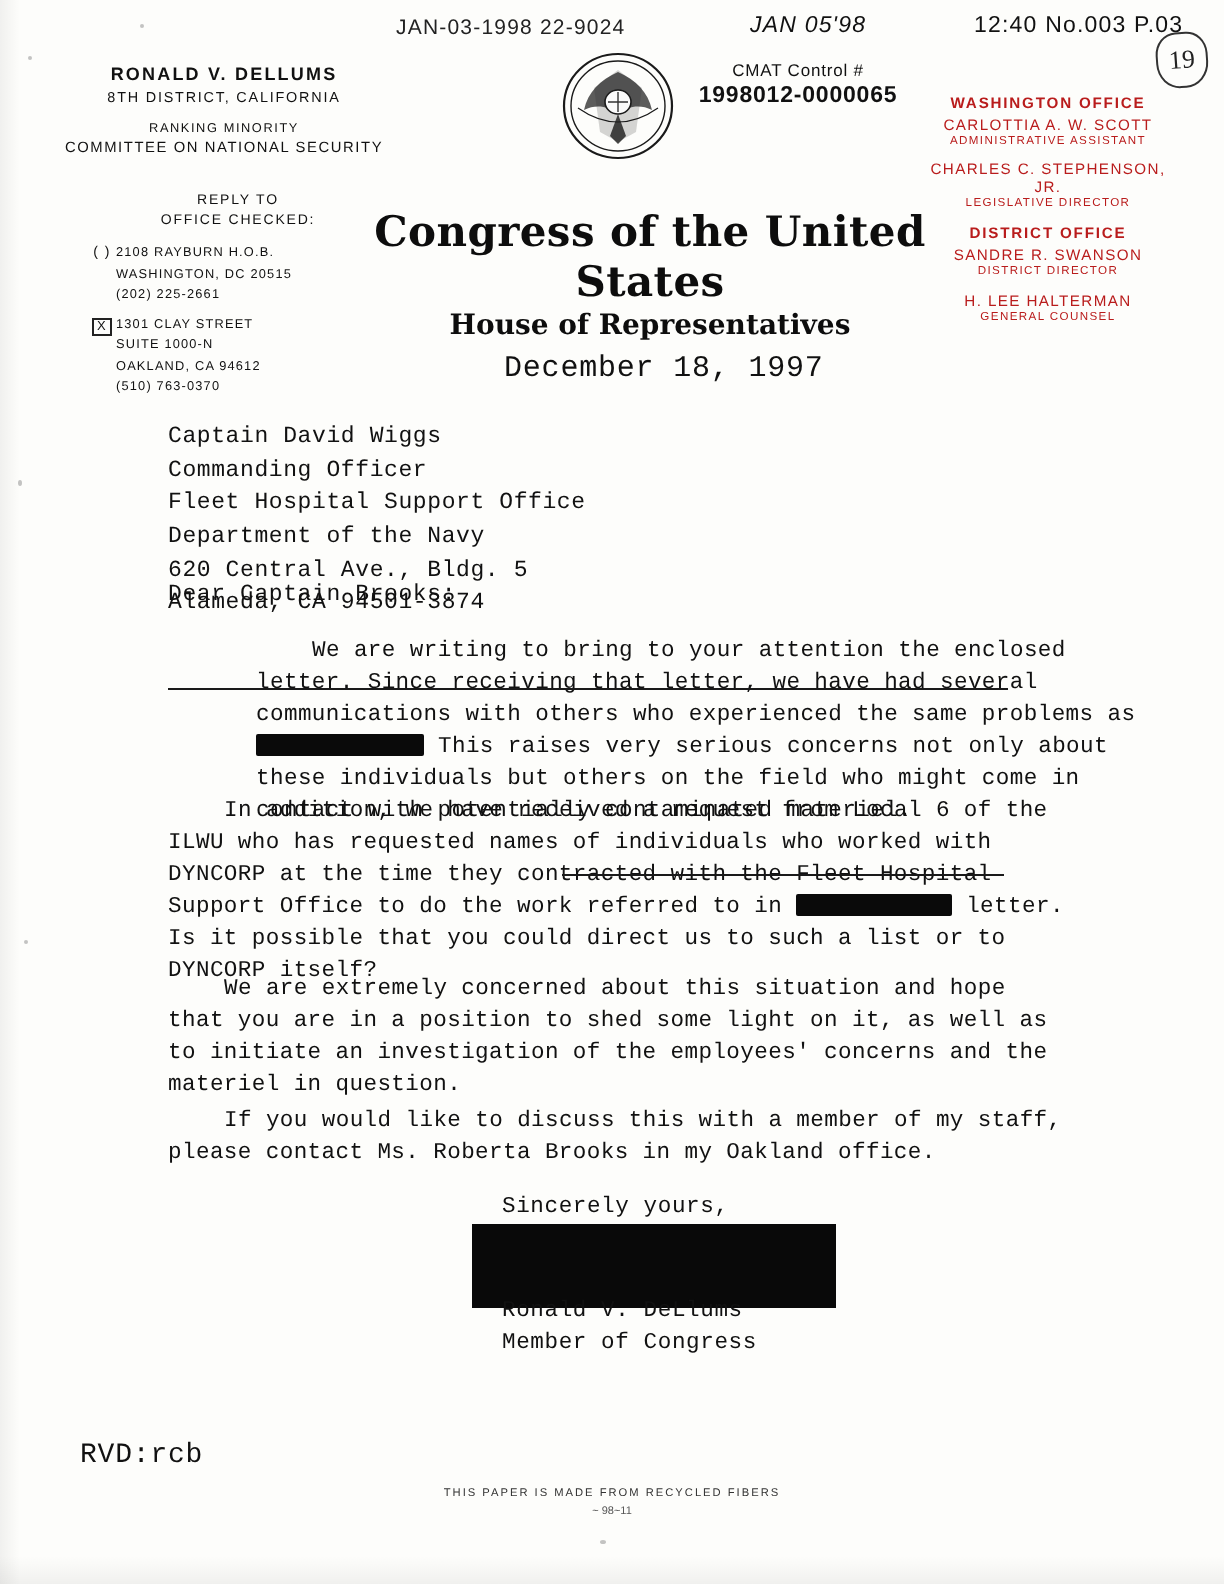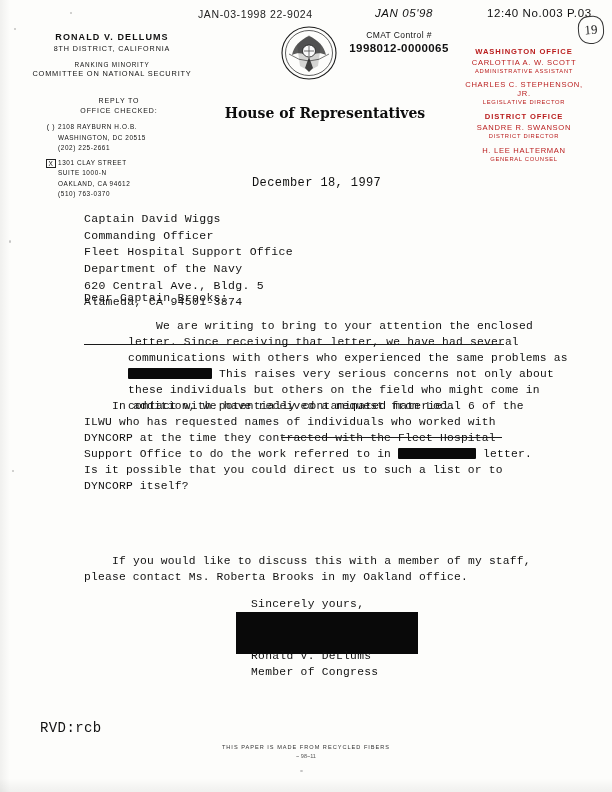--- a/index.html
+++ b/index.html
@@ -223,21 +223,21 @@
     font-size: 14px;
     font-weight: bold;
     margin-top: 2px;
   }
 
   
   .doc-date {
     position: absolute;
     left: 252px;
     top: 176px;
-    font-size: 12px;
+    font-size: 15px;
     letter-spacing: 0.4px;
   }
   .addressee {
     position: absolute;
     left: 84px;
     top: 211px;
     font-size: 11.5px;
     line-height: 1.45;
     letter-spacing: 0.3px;
     white-space: pre;
@@ -405,20 +405,21 @@
     <div class="person" style="margin-top:6px;">CHARLES C. STEPHENSON, JR.</div>
     <div class="role">LEGISLATIVE DIRECTOR</div>
     <div class="office">DISTRICT OFFICE</div>
     <div class="person">SANDRE R. SWANSON</div>
     <div class="role">DISTRICT DIRECTOR</div>
     <div class="person" style="margin-top:7px;">H. LEE HALTERMAN</div>
     <div class="role">GENERAL COUNSEL</div>
   </div>
 
   <div class="masthead">
+    <div class="line1">Congress of the United States</div>
     <div class="line2">House of Representatives</div>
   </div>
 
   <div class="doc-date">December 18, 1997</div>
 
   <div class="addressee">Captain David Wiggs
 Commanding Officer
 Fleet Hospital Support Office
 Department of the Navy
 620 Central Ave., Bldg. 5
@@ -433,20 +434,23 @@
   </div>
   <div class="underline-strip" style="left:84px;top:344px;width:420px;"></div>
 
   <div class="para" style="top:398px;">
     <span class="indent"></span><span>In addition, we have received a request from Local 6 of the ILWU who has requested names of individuals who worked with DYNCORP at the time they contracted with the Fleet Hospital Support Office to do the work referred to in</span>
     <span class="redact" style="width:78px;height:11px;"></span>
     <span>letter.  Is it possible that you could direct us to such a list or to DYNCORP itself?</span>
   </div>
   <div class="underline-strip" style="left:281px;top:437px;width:221px;"></div>
 
+  <div class="para" style="top:487px;">
+    <span class="indent"></span><span>We are extremely concerned about this situation and hope that you are in a position to shed some light on it, as well as to initiate an investigation of the employees' concerns and the materiel in question.</span>
+  </div>
 
   <div class="para" style="top:553px;">
     <span class="indent"></span><span>If you would like to discuss this with a member of my staff, please contact Ms. Roberta Brooks in my Oakland office.</span>
   </div>
 
   <div class="closing">Sincerely yours,</div>
   <div class="sig-redact"></div>
   <div class="sig-name">Ronald V. DeLlums
 Member of Congress</div>
   <div class="initials">RVD:rcb</div>

